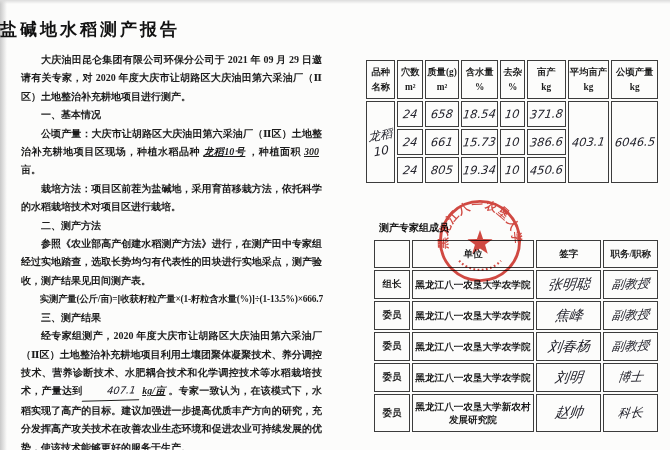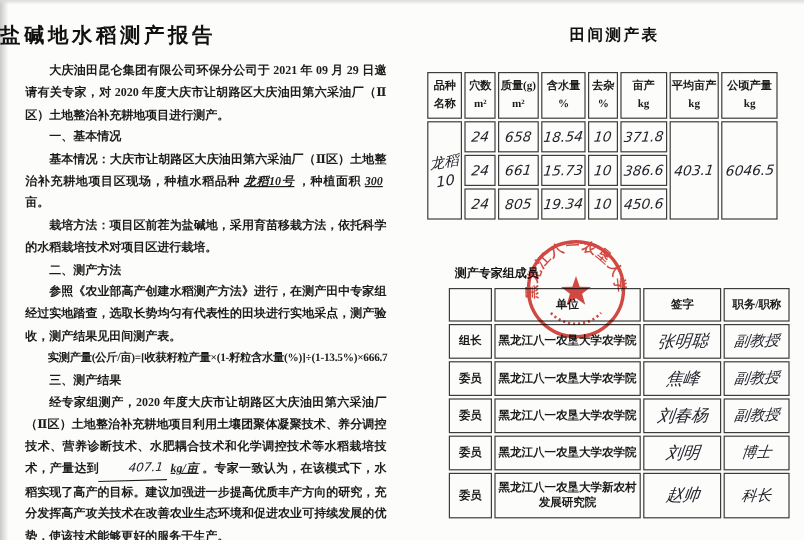--- a/index.html
+++ b/index.html
@@ -27,21 +27,21 @@
   .hw{font-family:"DejaVu Sans",sans-serif;font-style:italic;font-weight:500;color:#23232c;
       display:inline-block;transform:skewX(-8deg) rotate(-1.5deg);}
   .hw-ul{border-bottom:1.4px solid #1c1c1c;padding:0 4px;}
 
   
   .field-title{position:absolute;left:31px;top:20px;width:292px;text-align:center;
                font-size:13px;font-weight:bold;letter-spacing:2px;color:#111;}
   table.grid{border-collapse:separate;border-spacing:2px;}
   table.grid td{border:1px solid #3c3c3c;text-align:center;vertical-align:middle;
                 font-size:9.5px;font-weight:bold;color:#1c1c1c;padding:0 1px;}
-  .field-table{position:absolute;left:19px;top:58px;width:296px;}
+  .field-table{position:absolute;left:29px;top:58px;width:296px;}
   .field-table td{height:24px;}
   .field-table td.th{height:37px;font-size:9.3px;}
   .th .l1,.th .l2{display:block;line-height:15px;}
   .field-table .hw{font-size:11.5px;}
   .variety-hw{font-size:12px !important;transform:skewX(-6deg) rotate(-10deg);}
 
   .experts-label{position:absolute;left:44px;top:221px;font-size:10px;font-weight:bold;color:#151515;}
   .expert-table{position:absolute;left:37px;top:238px;width:288px;}
   .expert-table td{height:27px;}
   .expert-table td.hdr{height:26px;}
@@ -59,32 +59,31 @@
 
 <div class="canvas">
   <div class="edge-left"></div>
   <div class="edge-top"></div>
 
   <div class="page page-left">
     <div class="report-title">盐碱地水稻测产报告</div>
     <div class="report-body">
       <p>大庆油田昆仑集团有限公司环保分公司于 2021 年 09 月 29 日邀请有关专家，对 2020 年度大庆市让胡路区大庆油田第六采油厂（Ⅱ区）土地整治补充耕地项目进行测产。</p>
       <p class="heading">一、基本情况</p>
-      <p><span class="heading">基本情况：</span><span>大庆市让胡路区大庆油田第六采油厂（Ⅱ区）土地整治补充耕地项目区现场，种植水稻品种</span><span class="ul">龙稻10号</span><span>，种植面积</span><span class="ul">300</span><span>亩。</span></p>
+      <p><span class="heading">公顷产量：</span><span>大庆市让胡路区大庆油田第六采油厂（Ⅱ区）土地整治补充耕地项目区现场，种植水稻品种</span><span class="ul">龙稻10号</span><span>，种植面积</span><span class="ul">300</span><span>亩。</span></p>
       <p><span class="heading">栽培方法：</span><span>项目区前茬为盐碱地，采用育苗移栽方法，依托科学的水稻栽培技术对项目区进行栽培。</span></p>
       <p class="heading">二、测产方法</p>
       <p>参照《农业部高产创建水稻测产方法》进行，在测产田中专家组经过实地踏查，选取长势均匀有代表性的田块进行实地采点，测产验收，测产结果见田间测产表。</p>
       <p class="formula">实测产量(公斤/亩)=[收获籽粒产量×(1-籽粒含水量(%)]÷(1-13.5%)×666.7</p>
       <p class="heading">三、测产结果</p>
       <p><span>经专家组测产，2020 年度大庆市让胡路区大庆油田第六采油厂（Ⅱ区）土地整治补充耕地项目利用土壤团聚体凝聚技术、养分调控技术、营养诊断技术、水肥耦合技术和化学调控技术等水稻栽培技术，产量达到</span><span class="hw hw-ul">407.1</span><span class="ul">kg/亩</span><span>。专家一致认为，在该模式下，水稻实现了高产的目标。建议加强进一步提高优质丰产方向的研究，充分发挥高产攻关技术在改善农业生态环境和促进农业可持续发展的优势，使该技术能够更好的服务于生产。</span></p>
     </div>
   </div>
 
   <div class="page page-right">
-    <div class="field-title">田间测产表</div>
 
     <table class="grid field-table">
       <tbody>
           <tr>
         <td class="th" style="width:36px">
               <span class="l1">品种</span>
               <span class="l2">名称</span>
             </td>
         <td class="th" style="width:29px">
               <span class="l1">穴数</span>

